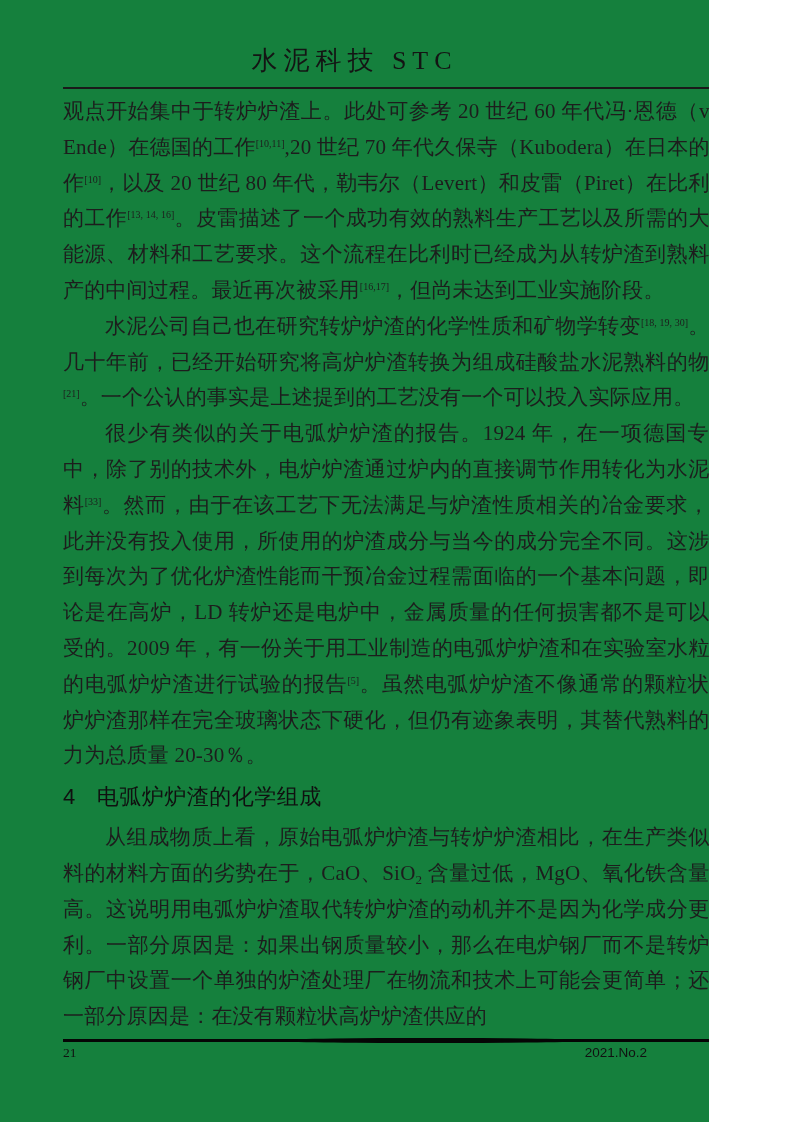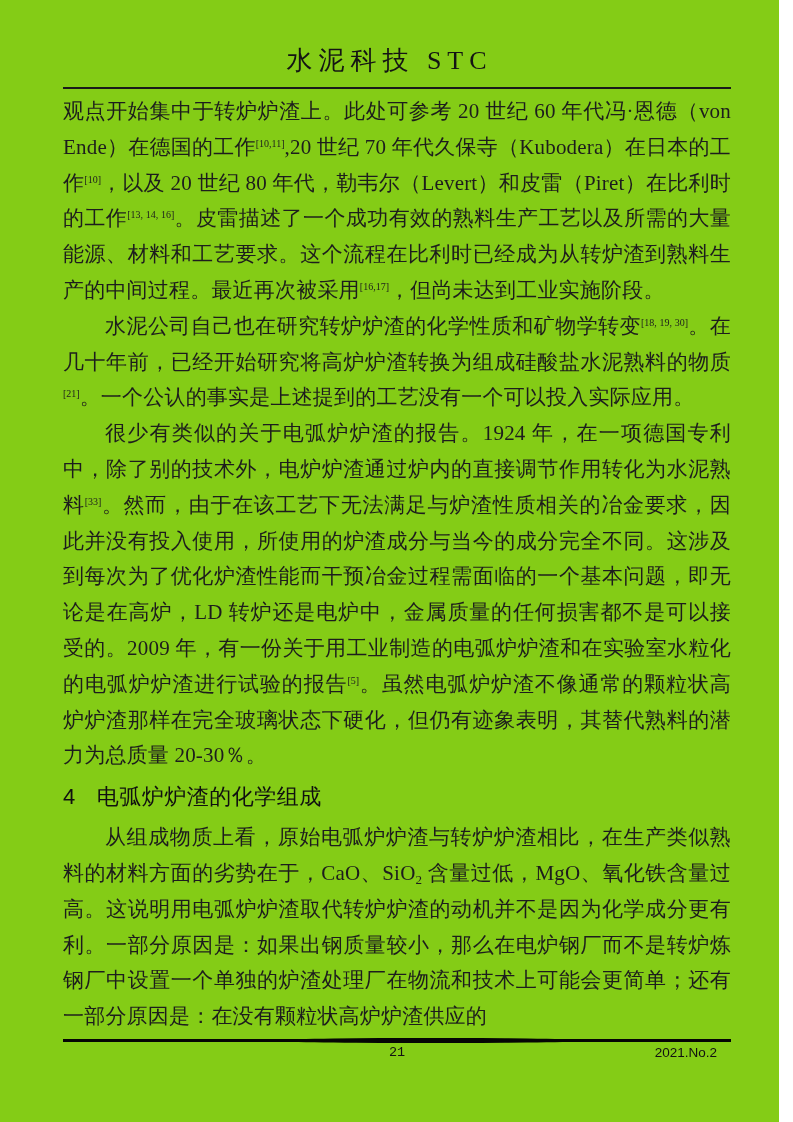--- a/index.html
+++ b/index.html
@@ -2,23 +2,23 @@
 <html lang="zh"><head>
 <meta charset="utf-8">
 <style>
   html, body {
     margin: 0;
     padding: 0;
     background: #ffffff;
   }
   .page {
     position: relative;
-    width: 779px;
+    width: 709px;
     height: 1122px;
-    background: #84cc16;
+    background: #15803d;
     overflow: hidden;
     font-family: "Liberation Serif", "DejaVu Serif", serif;
     color: #1d1d1d;
   }
   
   .header-title {
     position: absolute;
     top: 44px;
     left: 0;
     right: 0;
@@ -93,22 +93,22 @@
     top: -1px;
     height: 5px;
     background: #050505;
     border-radius: 50% / 60%;
   }
   .footer-page {
     position: absolute;
     top: 1045px;
     left: 63px;
     width: 668px;
-    text-align: center;
-    font-family: Liberation Mono, monospace;
+    text-align: left;
+    font-family: Liberation Serif, serif;
     font-size: 13.5px;
     color: #111;
   }
   .footer-issue {
     position: absolute;
     top: 1045px;
     right: 62px;
     font-family: "Liberation Sans", "DejaVu Sans", sans-serif;
     font-size: 13.5px;
     color: #111;

